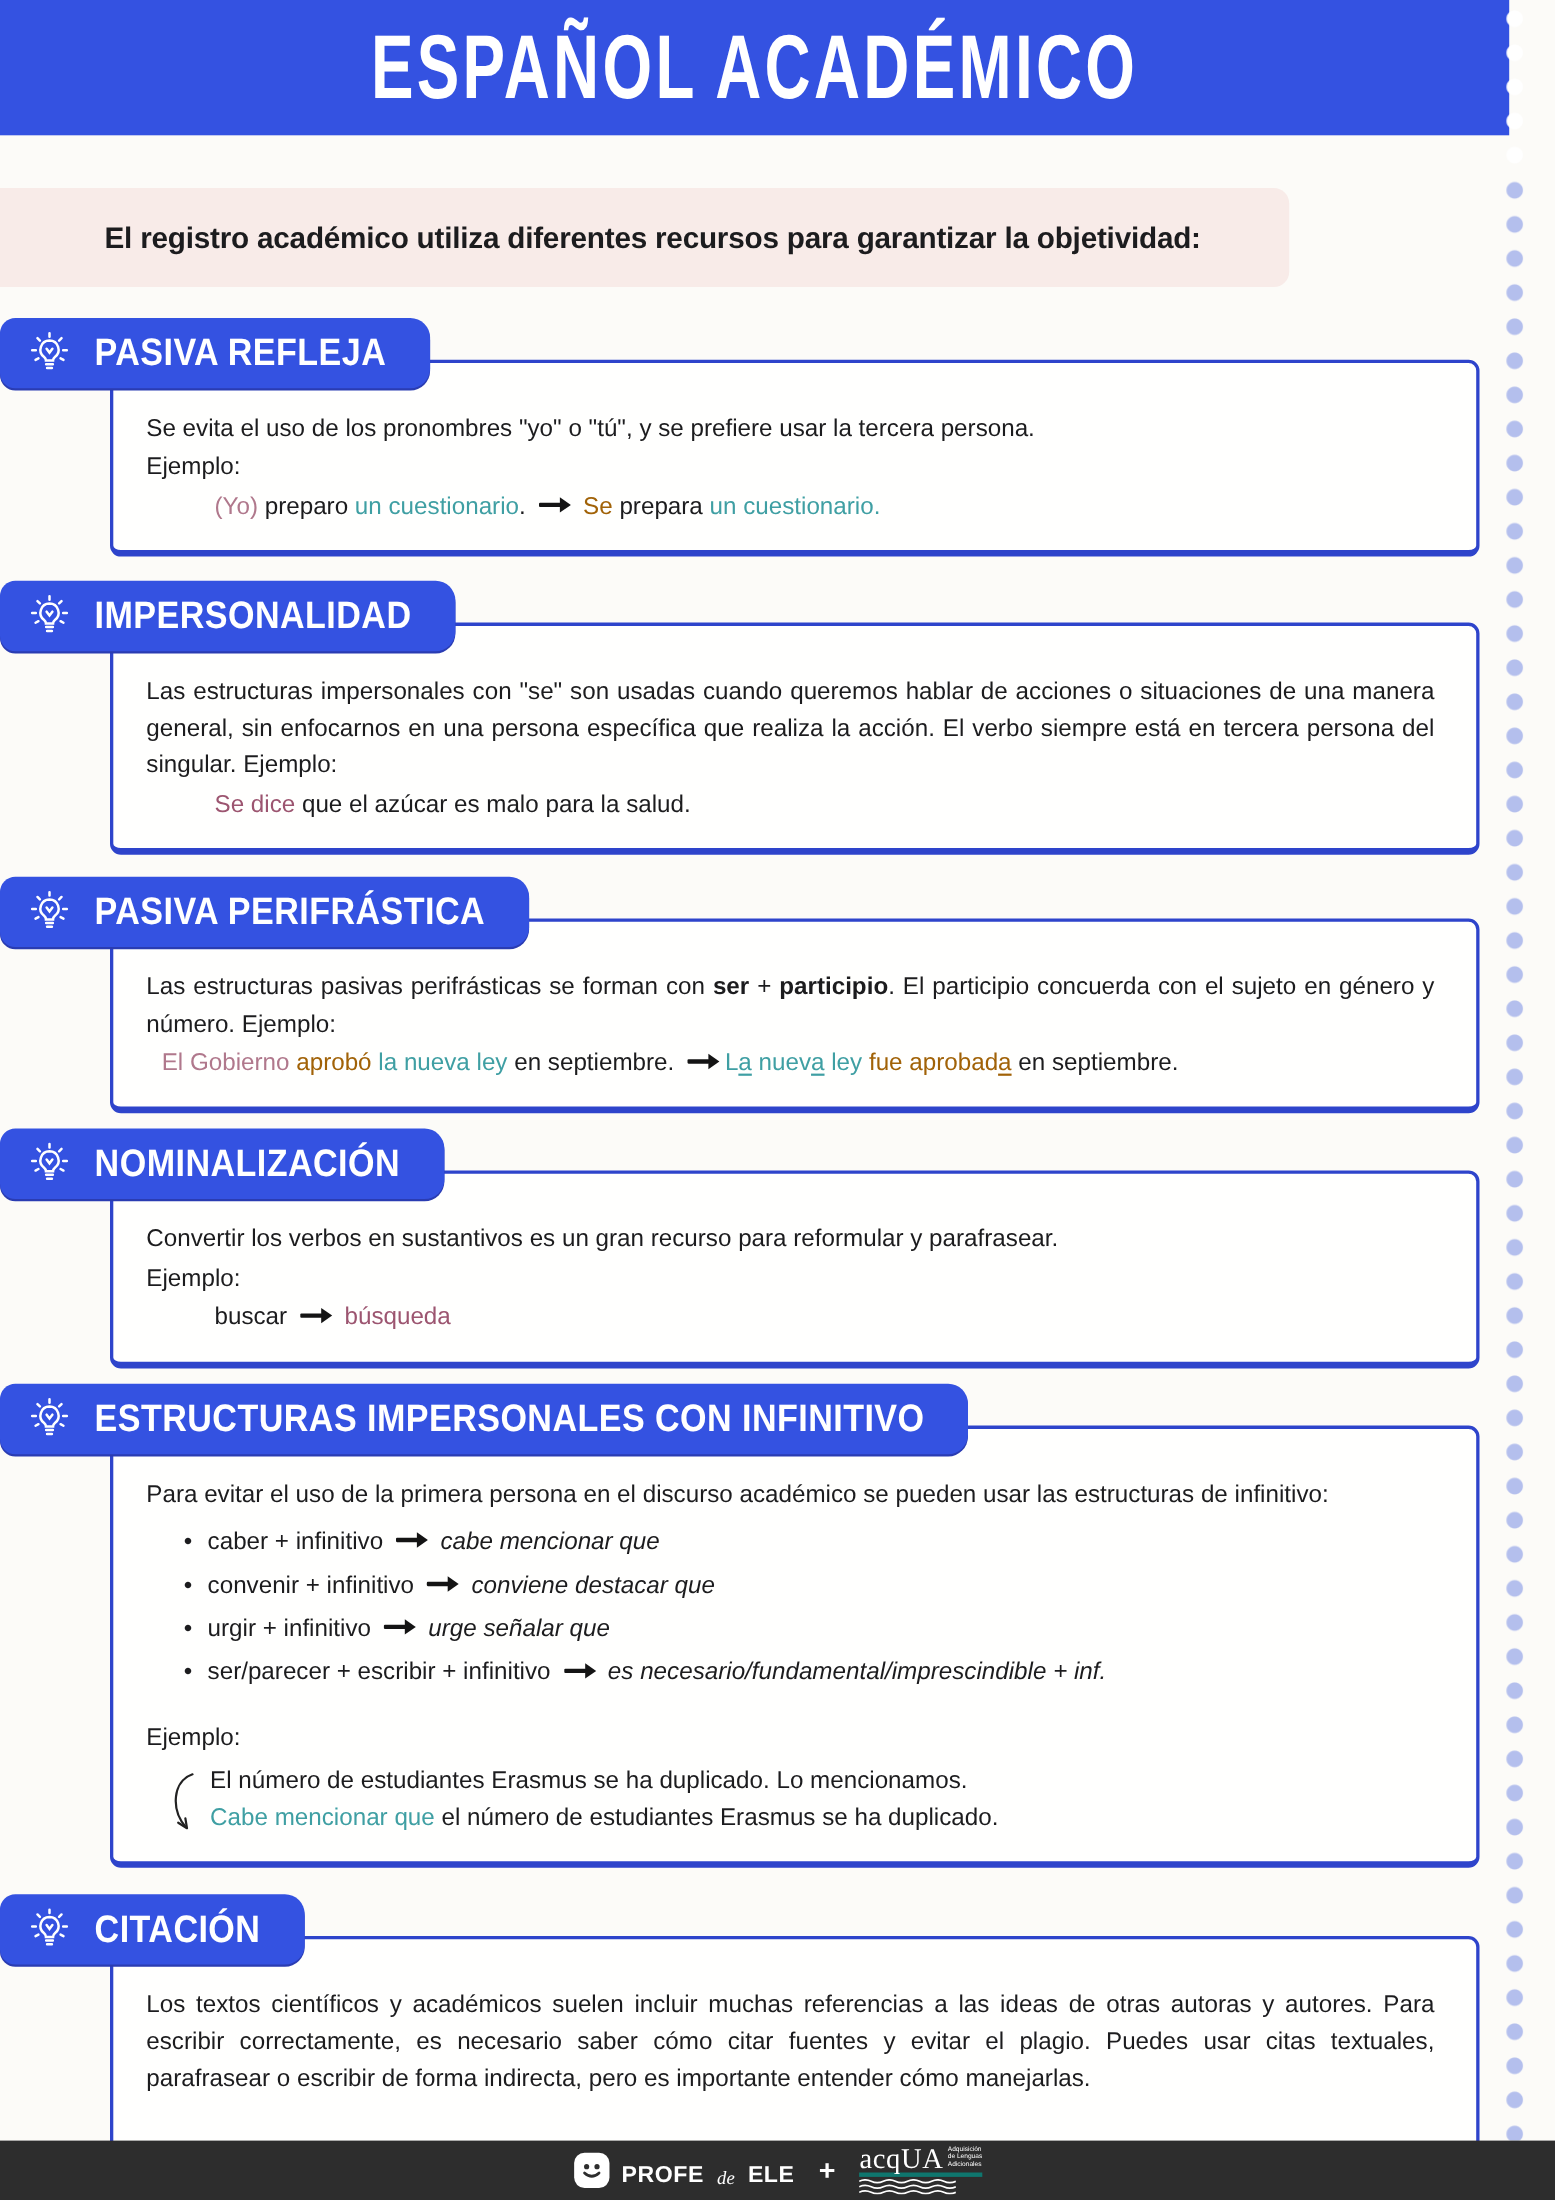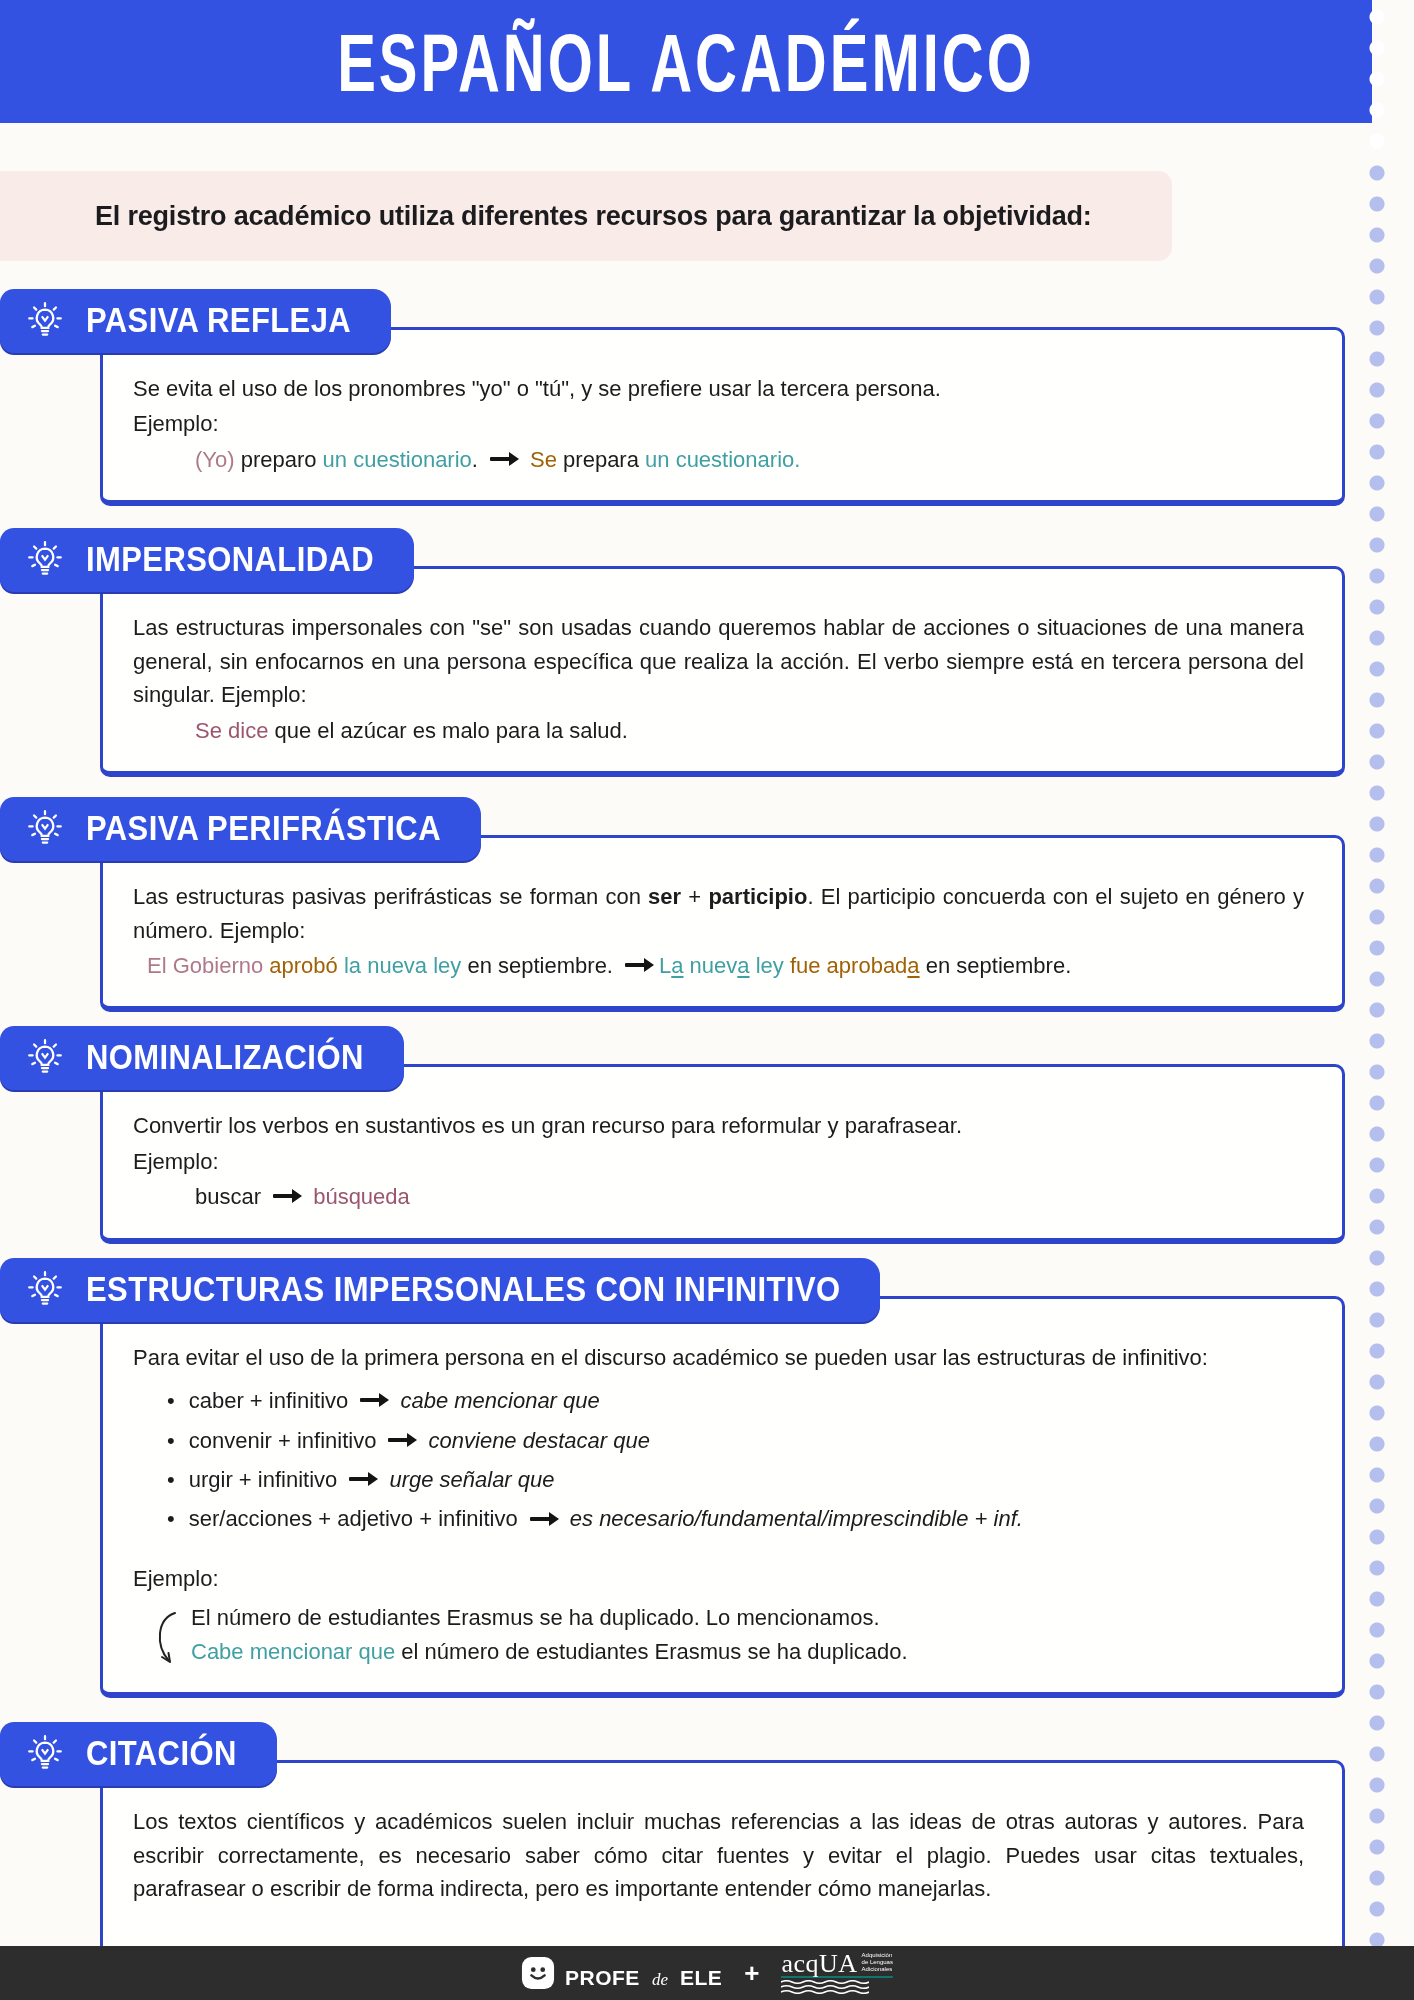--- a/index.html
+++ b/index.html
@@ -72,21 +72,21 @@
   .curve-arrow { position:absolute; left:18px; top:8px; }
 
   
   .footer { position:absolute; left:0; bottom:0; width:1414px; height:54px;
     background:#2d2d2d; z-index:5; display:flex; align-items:center; justify-content:center; gap:16px; }
   .brand1 { display:flex; align-items:flex-end; gap:10px; color:#fff; }
   .brand1 .t1 { font-size:21px; font-weight:700; letter-spacing:0.5px; }
   .brand1 .t2 { font-family:"Liberation Serif", serif; font-style:italic; font-size:17px; margin:0 2px; }
   .plus { color:#fff; font-size:26px; font-weight:700; margin:0 6px; }
   .brand2 { display:flex; flex-direction:column; align-items:flex-start; color:#fff; }
-  .acqua-row { display:flex; align-items:flex-start; gap:4px; border-bottom:2px solid #0f766e; padding-bottom:1px; }
+  .acqua-row { display:flex; align-items:flex-start; gap:4px; border-bottom:4px solid #0f766e; padding-bottom:1px; }
   .acqua { font-family:"Liberation Serif", serif; font-size:26px; line-height:0.9; letter-spacing:0.5px; }
   .acqua-sub { font-size:6px; line-height:1.15; }
   .waves { margin-top:2px; }
 
   
   #sec0 { margin-top:28px; }
   #sec1 { margin-top:22px; }
   #sec2 { margin-top:20px; }
   #sec3 { margin-top:14px; }
   #sec4 { margin-top:14px; }
@@ -202,21 +202,21 @@
       <div class="bullet-row">
         <span class="bdot">•</span>
         <span><span>convenir + infinitivo</span><span class="arr"></span><span class="i"> conviene destacar que</span></span>
       </div>
       <div class="bullet-row">
         <span class="bdot">•</span>
         <span><span>urgir + infinitivo</span><span class="arr"></span><span class="i"> urge señalar que</span></span>
       </div>
       <div class="bullet-row">
         <span class="bdot">•</span>
-        <span><span>ser/acciones + adjetivo + infinitivo</span><span class="arr"></span><span class="i"> es necesario/fundamental/imprescindible + inf.</span></span>
+        <span><span>ser/parecer + escribir + infinitivo</span><span class="arr"></span><span class="i"> es necesario/fundamental/imprescindible + inf.</span></span>
       </div>
     </div>
     <p class="exlabel" style="margin-top:26px;">Ejemplo:</p>
     <div class="ex-block">
       <svg class="curve-arrow" width="30" height="62" viewBox="0 0 30 62" fill="none">
         <path d="M24 4 C6 10, 4 36, 18 52" stroke="#222" stroke-width="2" stroke-linecap="round"></path>
         <path d="M11 48 l8 5 -1.5-9" stroke="#222" stroke-width="2" fill="none" stroke-linecap="round" stroke-linejoin="round"></path>
       </svg>
       <p><span>El número de estudiantes Erasmus se ha duplicado. Lo mencionamos.</span></p>
       <p><span class="teal">Cabe mencionar que</span><span> el número de estudiantes Erasmus se ha duplicado.</span></p>

